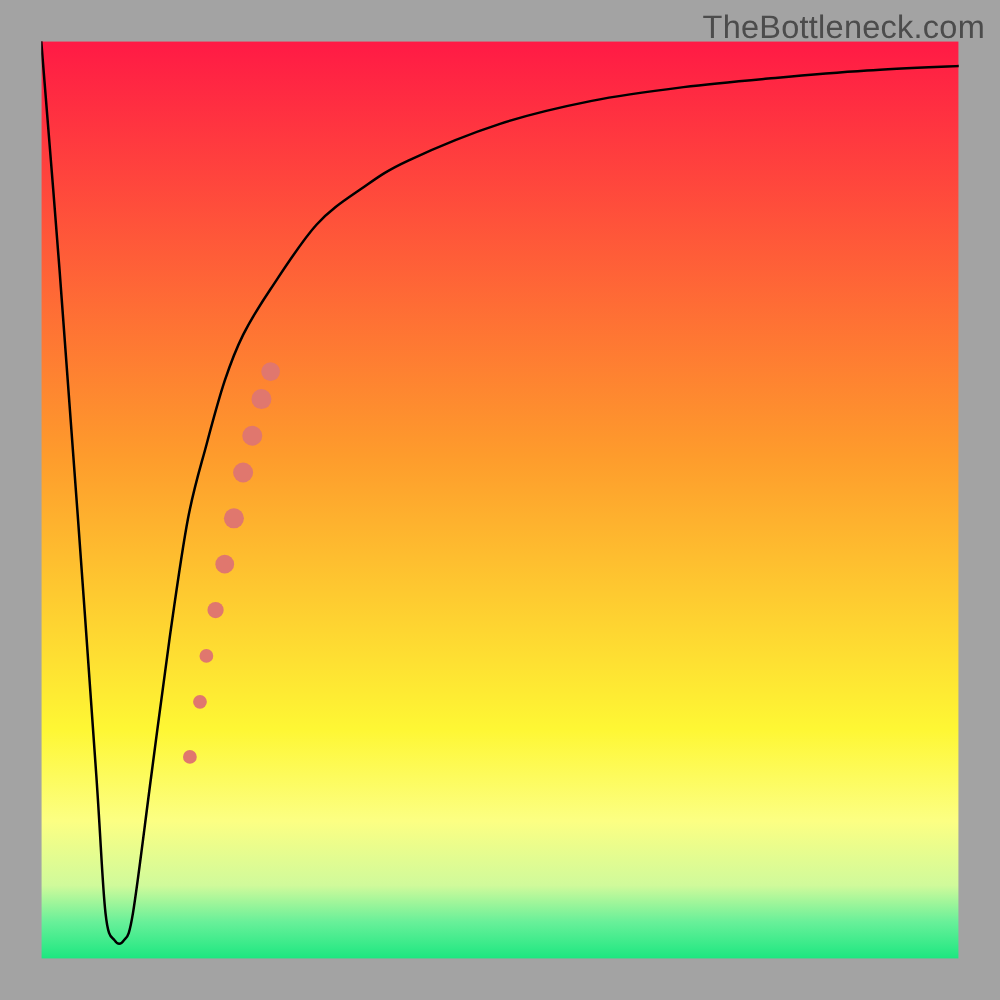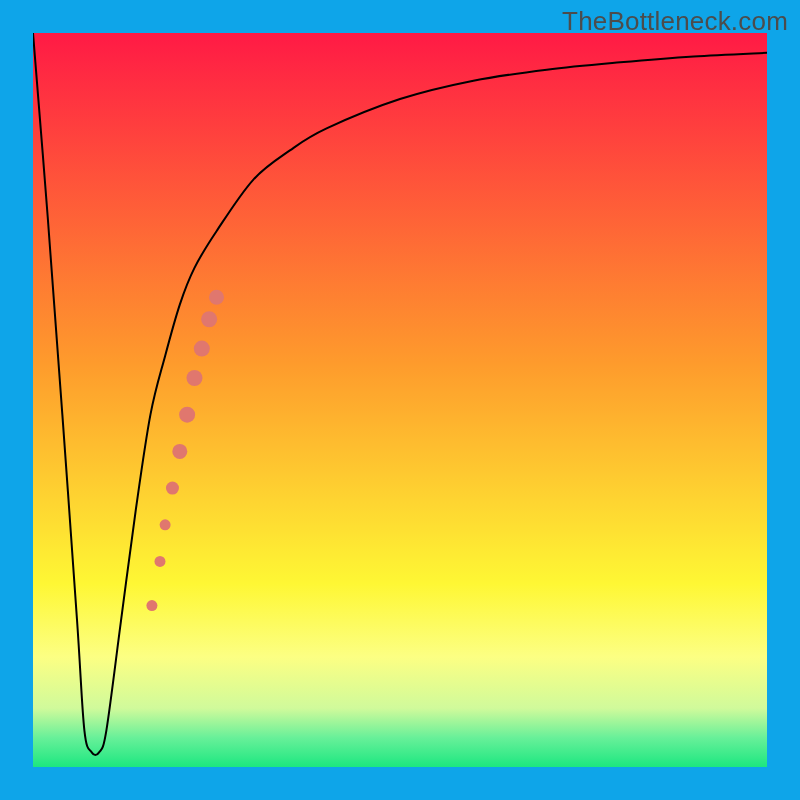--- a/index.html
+++ b/index.html
@@ -7,21 +7,21 @@
     padding: 0;
     width: 800px;
     height: 800px;
     overflow: hidden;
     background: #000;
   }
   .outer {
     position: relative;
     width: 800px;
     height: 800px;
-    background: #0ea5e9;
+    background: #a3a3a3;
   }
   .watermark {
     position: absolute;
     top: 6px;
     right: 12px;
     color: #4c4c4c;
     font-family: Arial, Helvetica, sans-serif;
     font-size: 26px;
     font-weight: 400;
     letter-spacing: 0.2px;

